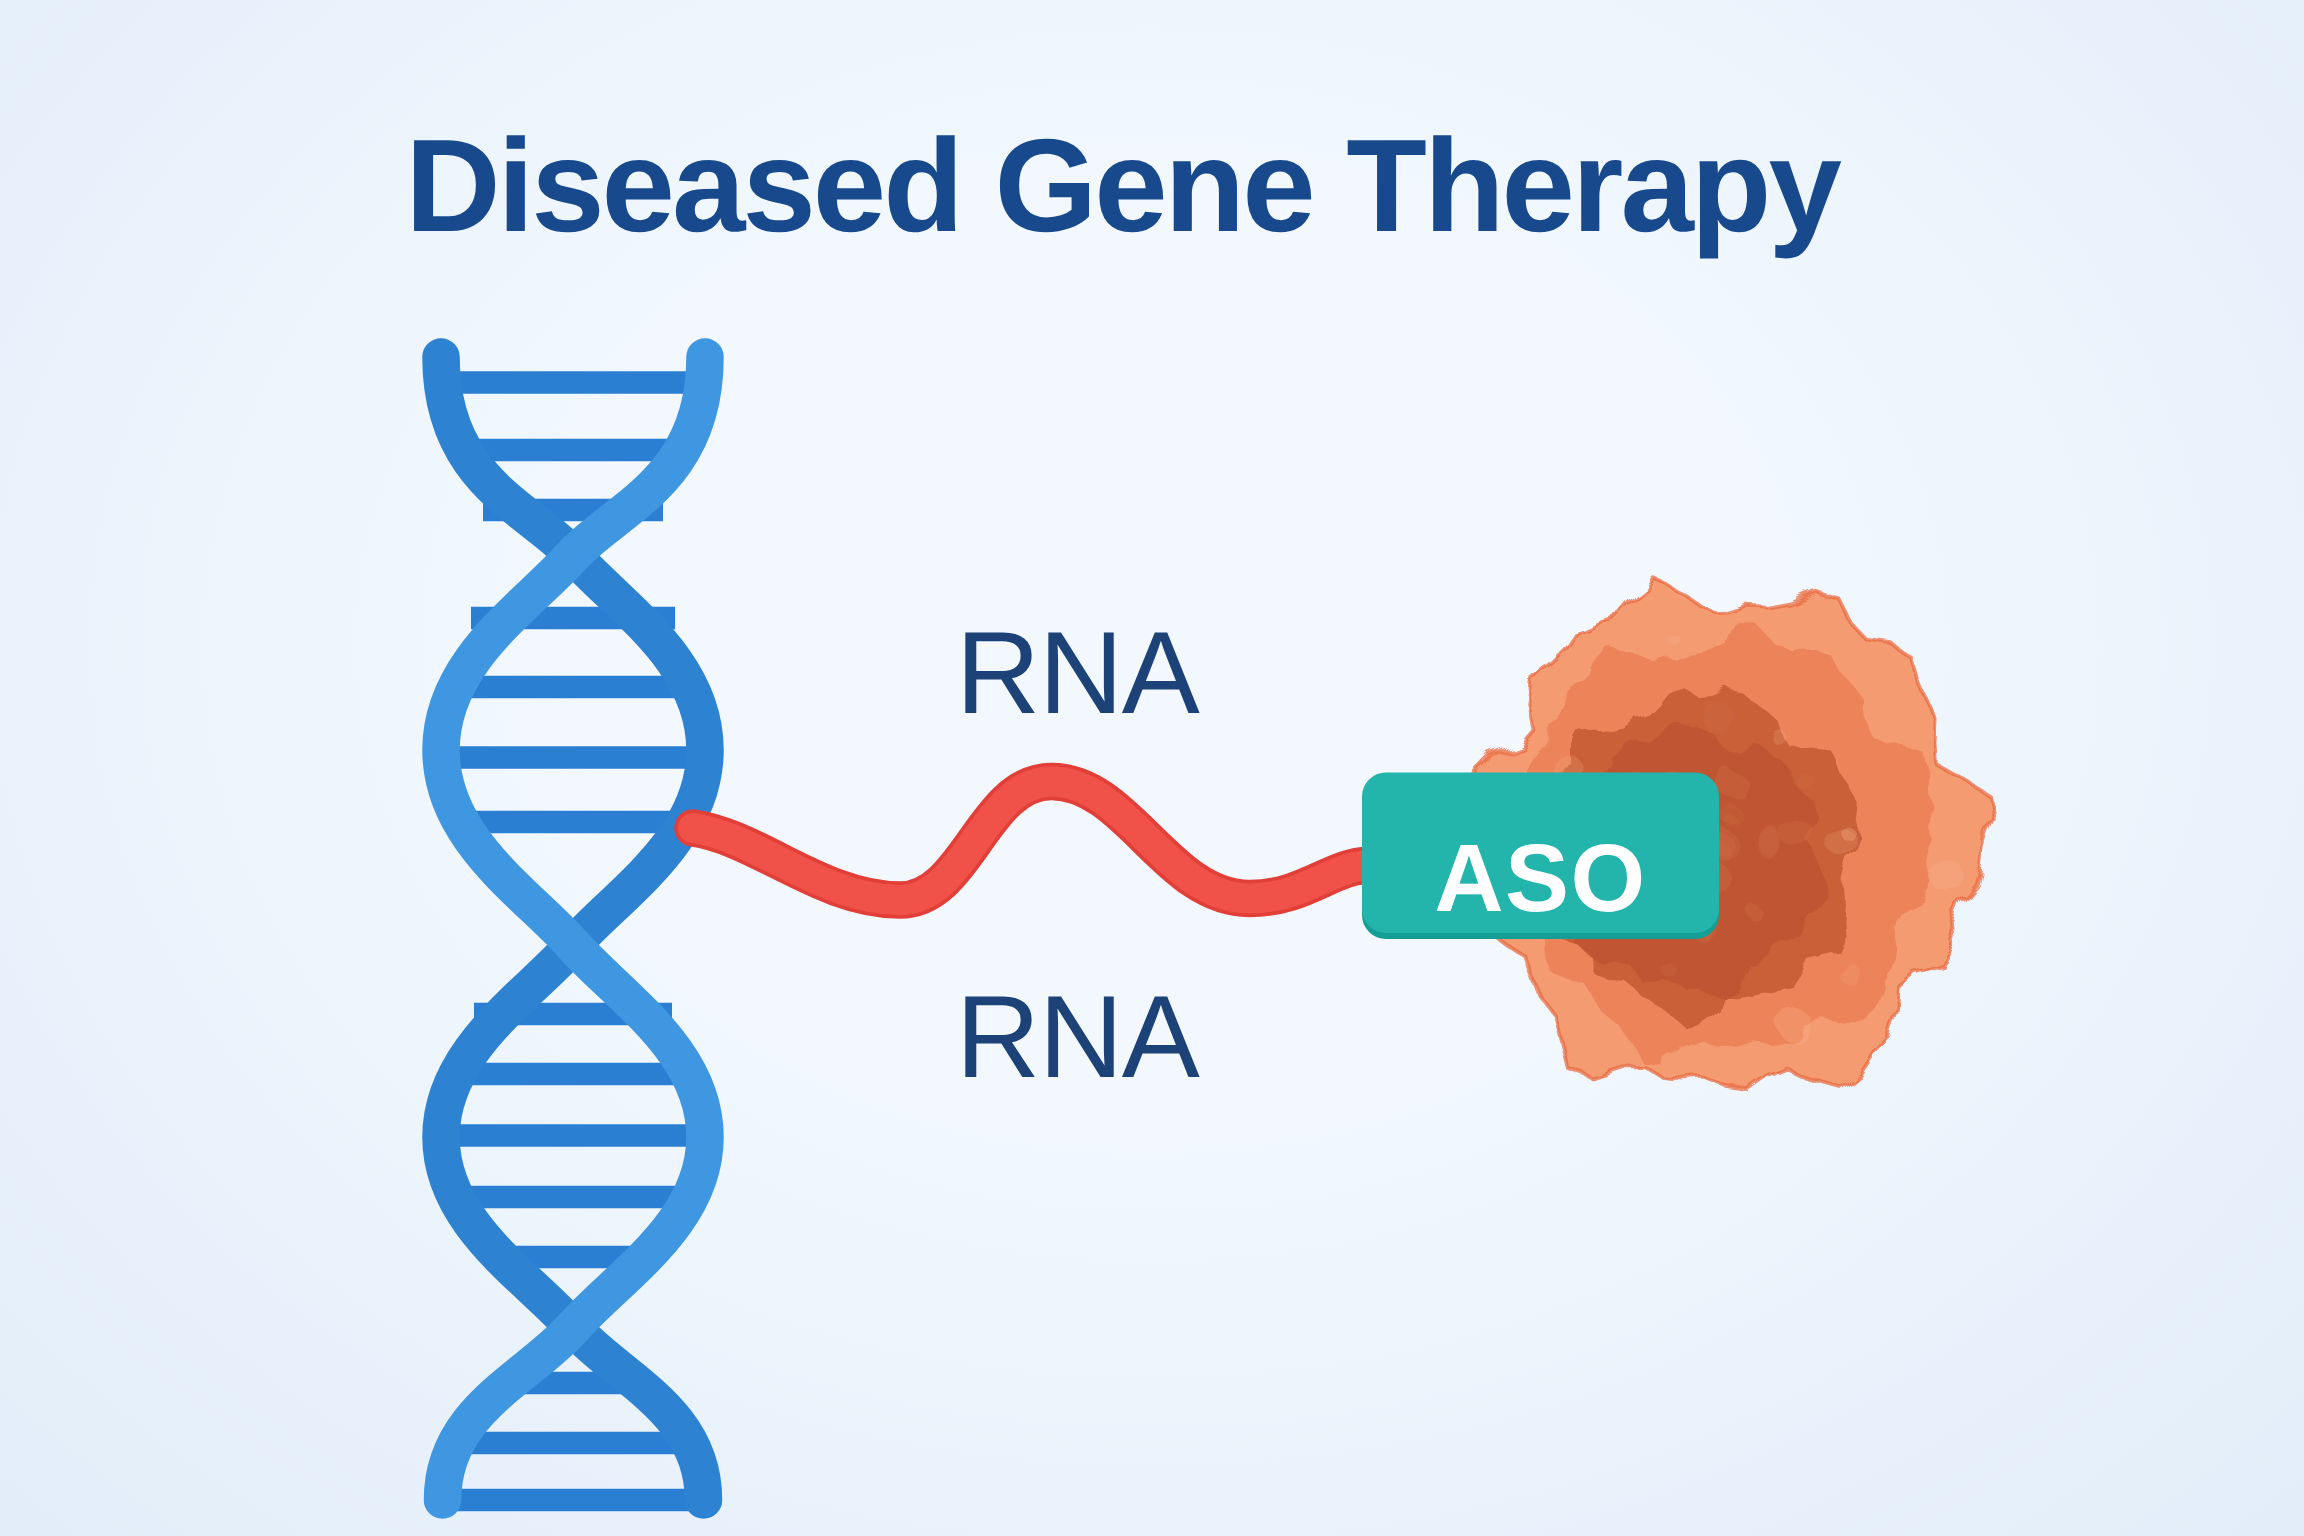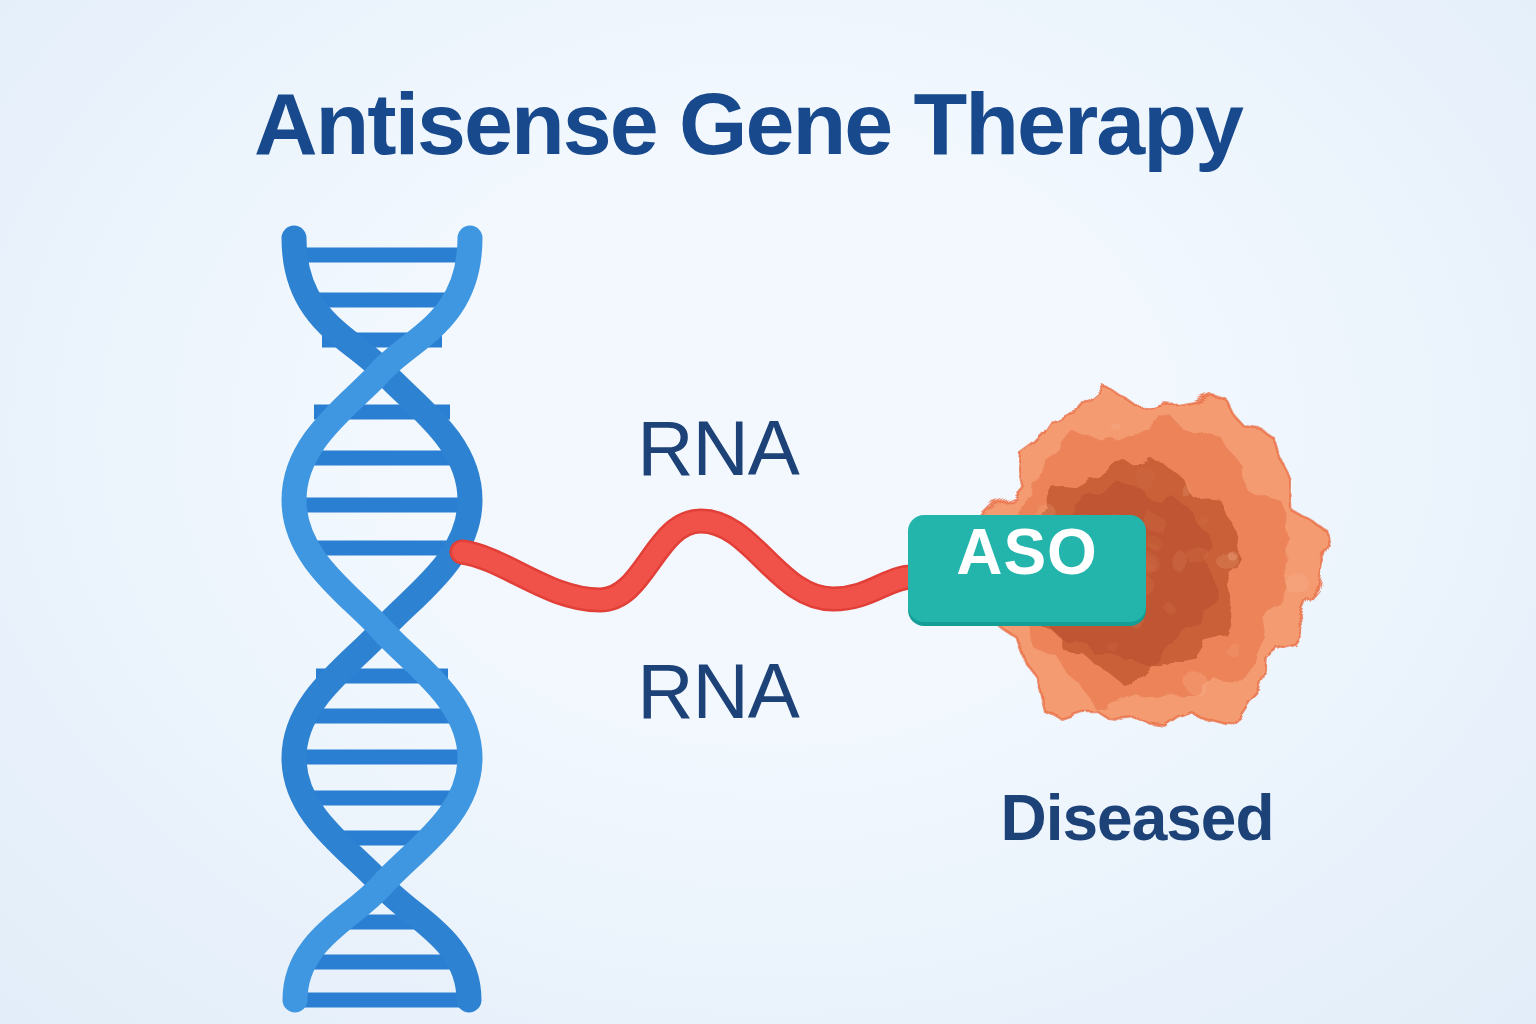--- a/index.html
+++ b/index.html
@@ -23,21 +23,21 @@
     font-size:78px;line-height:1;font-weight:normal;letter-spacing:-1px;
     color:var(--label-color);
   }
   .rna-top{left:618px;top:409px;}
   .rna-bottom{left:618px;top:652px;}
   .aso-box{
     position:absolute;left:908px;top:515px;width:238px;height:107px;
     background:var(--aso-bg);
     border-radius:16px;
     box-shadow:0 4px 0 var(--aso-edge);
-    display:flex;align-items:flex-start;justify-content:center;
+    display:flex;align-items:flex-end;justify-content:center;
   }
   .aso-box span{
     font-size:64px;font-weight:bold;letter-spacing:1px;
     color:var(--aso-text);
   }
   .diseased-label{
     position:absolute;left:957px;top:786px;width:360px;text-align:center;
     font-size:64px;line-height:1;font-weight:bold;letter-spacing:-1px;
     color:var(--label-color);
   }
@@ -122,24 +122,23 @@
         <circle cx="1154.1" cy="543.4" r="6.9" fill="#d4724a" opacity="0.18"></circle>
         <circle cx="1142.4" cy="586.1" r="11.7" fill="#d4724a" opacity="0.26"></circle>
         <circle cx="1084.3" cy="520.7" r="7.9" fill="#d4724a" opacity="0.20"></circle>
         <circle cx="1134.3" cy="618.3" r="7.3" fill="#d4724a" opacity="0.21"></circle>
         <circle cx="1126.9" cy="609.6" r="4.9" fill="#d4724a" opacity="0.26"></circle>
         <circle cx="1148.7" cy="562.8" r="6.8" fill="#d4724a" opacity="0.23"></circle>
         <circle cx="1196.7" cy="683.9" r="11.3" fill="#f7b28c" opacity="0.29"></circle>
       </g>
     </svg>
 
-  <h1 class="page-title">Antisense Gene Therapy</h1>
+  <h1 class="page-title">Diseased Gene Therapy</h1>
 
   <div class="rna-label rna-top">RNA</div>
 
   <div class="rna-label rna-bottom">RNA</div>
 
   <div class="aso-box">
     <span>ASO</span>
   </div>
 
-  <div class="diseased-label">Diseased</div>
 </div>
 
 </body></html>

